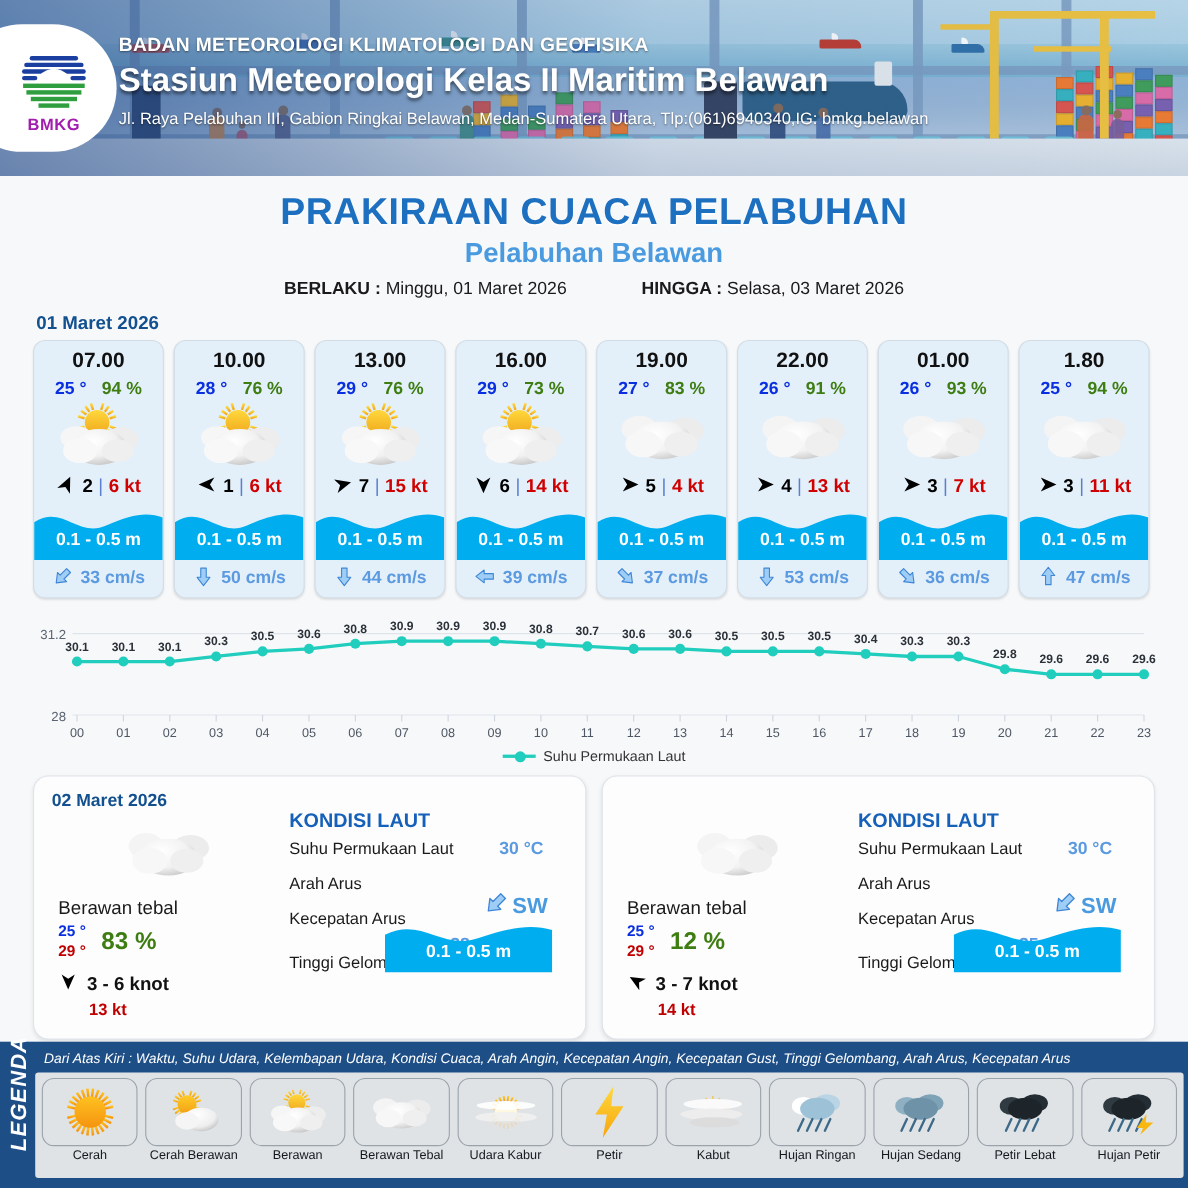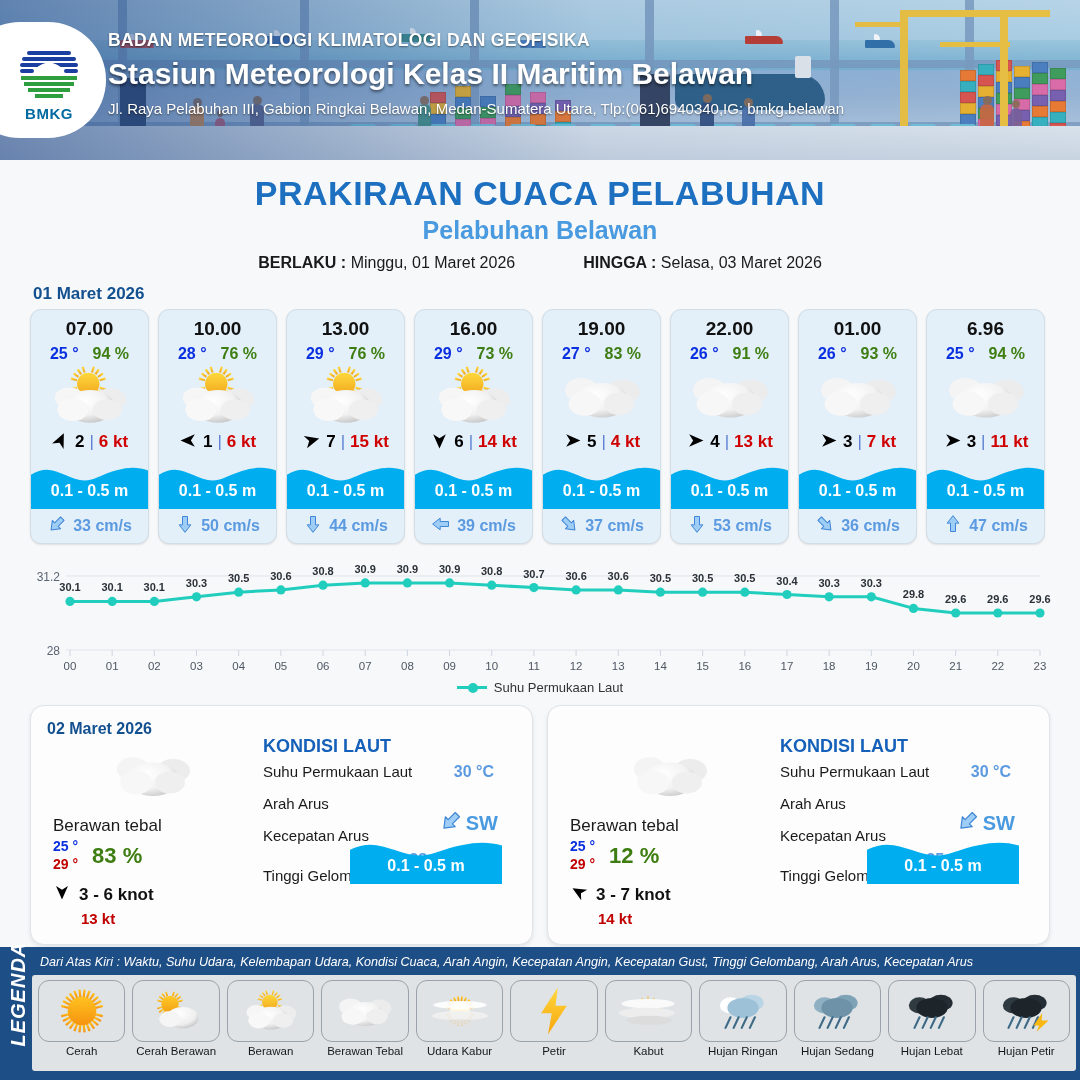--- a/index.html
+++ b/index.html
@@ -35,21 +35,21 @@
     background: linear-gradient(90deg, rgba(40,78,140,.62) 0%, rgba(45,85,145,.36) 30%, rgba(60,100,160,.12) 55%, rgba(80,120,175,.05) 100%); }
 
   .logo-pill {
     position:absolute; left:-38px; top:22px; width:144px; height:116px;
     background:#fff; border-radius:72px; z-index:6;
     display:flex; align-items:center; justify-content:flex-end;
   }
   .logo-inner { width:86px; margin-right:14px; text-align:center; }
   .logo-circle { width:72px; height:66px; margin:0 auto; position:relative; overflow:hidden;
      border-radius:50%; }
-  .logo-text { font-size:15px; font-weight:bold; letter-spacing:.5px; color:#0369a1; margin-top:1px; }
+  .logo-text { font-size:15px; font-weight:bold; letter-spacing:.5px; color:#a21caf; margin-top:1px; }
 
   .hdr-text { position:absolute; left:108px; top:30px; z-index:7; }
   .h-org { font-size:17.5px; font-weight:bold; color:#fff; letter-spacing:.3px;
     text-shadow:0 1px 2px rgba(0,0,0,.45); }
   .h-station { font-size:30px; font-weight:bold; color:#fff; margin-top:6px;
     text-shadow:0 2px 3px rgba(0,0,0,.5); }
   .h-addr { font-size:15px; color:#fff; margin-top:9px; text-shadow:0 1px 2px rgba(0,0,0,.5); }
 
   
   .title-wrap { text-align:center; margin-top:14px; }
@@ -752,21 +752,21 @@
      <span>0.1 - 0.5 m</span>
    </div>
    <div class="c-cur">
      <span><svg width="20" height="20" viewBox="0 0 24 24" style="transform:rotate(135deg)">
     <path d="M12 2 L19 11 H15 V21 H9 V11 H5 Z" fill="#9ecdf5" stroke="#3f86d6" stroke-width="1.2" stroke-linejoin="round"></path>
           </svg></span>
      <span>36 cm/s</span>
    </div>
  </div>
  <div class="card">
-   <div class="c-time">6.96</div>
+   <div class="c-time">1.80</div>
    <div class="c-th">
      <span class="c-temp">25 °</span>
      <span class="c-hum">94 %</span>
    </div>
    <div class="c-icon">
         <svg width="86" height="62" viewBox="0 0 100 62">
     <defs>
             <radialGradient id="cg86620" cx="38%" cy="34%" r="72%">
       <stop offset="0%" stop-color="#ffffff"></stop>
               <stop offset="62%" stop-color="#f2f2f2"></stop>
@@ -1327,21 +1327,21 @@
    <ellipse cx="48" cy="28" rx="25" ry="16" fill="#1d252a"></ellipse>
    <g stroke="#3f6a87" stroke-width="3.4" stroke-linecap="round">
      <line x1="28" y1="43" x2="20" y2="60"></line>
      <line x1="41" y1="43" x2="33" y2="60"></line>
      <line x1="54" y1="43" x2="46" y2="60"></line>
      <line x1="67" y1="43" x2="59" y2="60"></line>
    </g>
 
   </svg>
           </div>
-   <div class="leg-lbl">Hujan Lebat</div>
+   <div class="leg-lbl">Petir Lebat</div>
  </div>
  <div class="leg-item">
    <div class="leg-box">
             <svg width="60" height="50" viewBox="0 0 96 66">
    <ellipse cx="28" cy="24" rx="17" ry="13" fill="#2f3a41"></ellipse>
    <ellipse cx="62" cy="20" rx="19" ry="13" fill="#242d33"></ellipse>
    <ellipse cx="48" cy="28" rx="25" ry="16" fill="#1d252a"></ellipse>
    <g stroke="#3f6a87" stroke-width="3.4" stroke-linecap="round">
      <line x1="28" y1="43" x2="20" y2="60"></line>
      <line x1="41" y1="43" x2="33" y2="60"></line>

